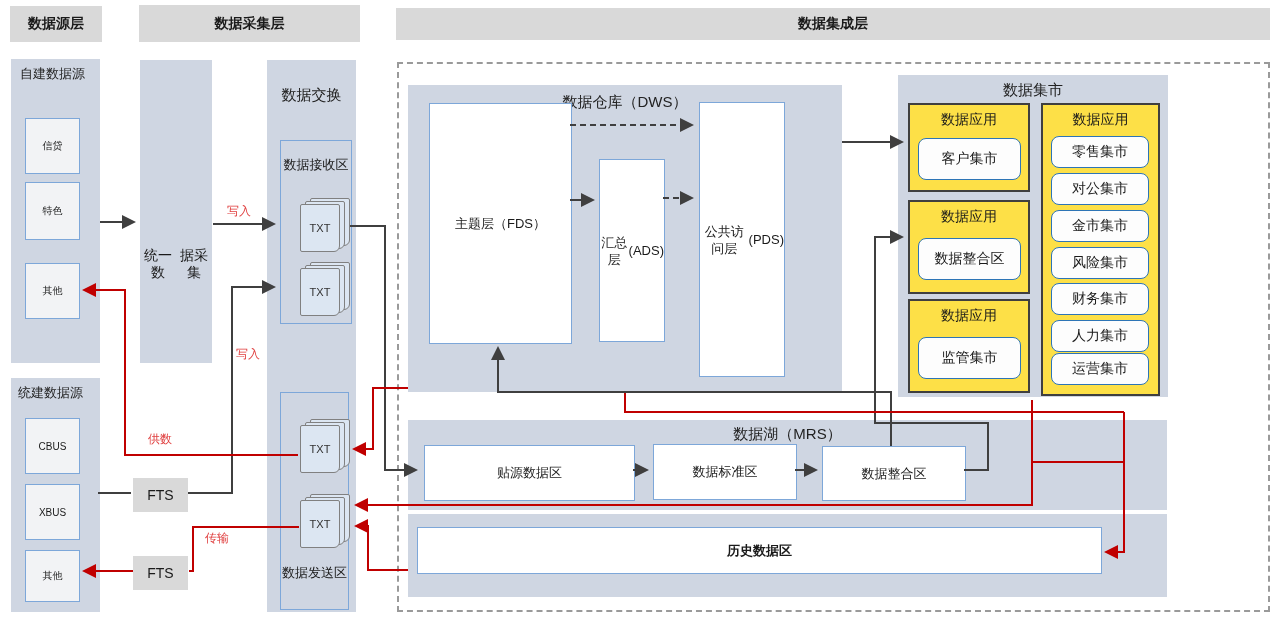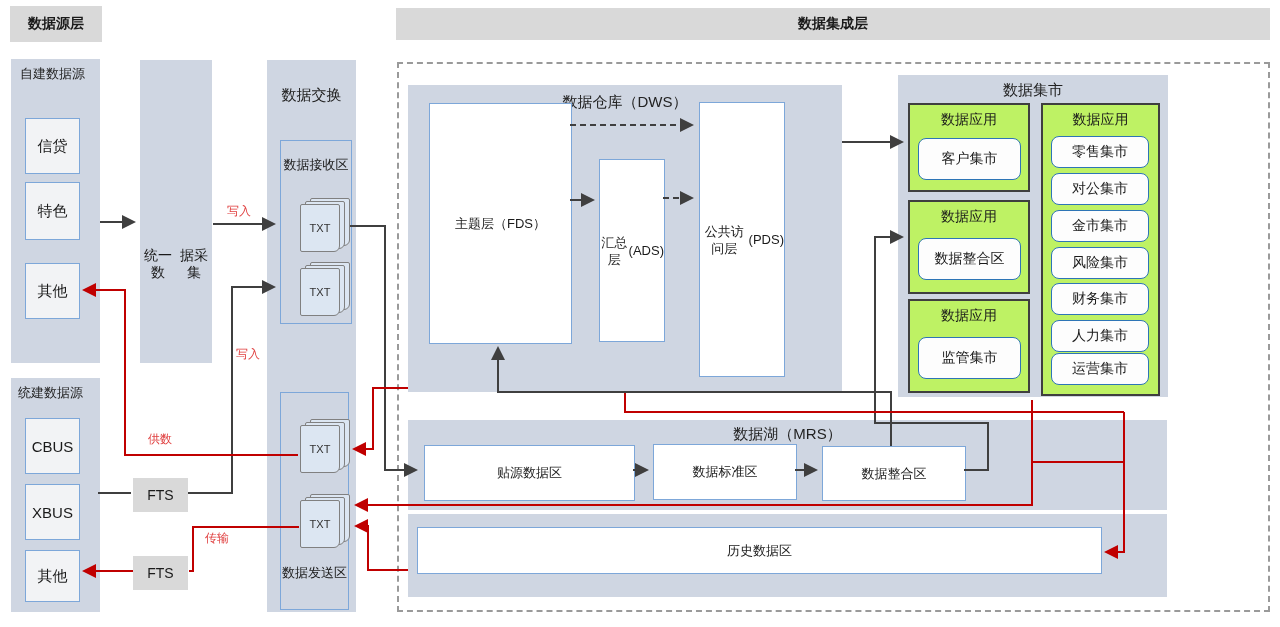--- a/index.html
+++ b/index.html
@@ -5,27 +5,27 @@
   html,body{margin:0;padding:0;background:#fff;}
   #canvas{position:relative;width:1280px;height:627px;background:#fff;overflow:hidden;
           font-family:"Liberation Sans","DejaVu Sans",sans-serif;color:#1a1a1a;}
   .abs{position:absolute;}
   .hdr{background:var(--header-gray);display:flex;align-items:center;justify-content:center;
        font-weight:bold;font-size:14px;}
   .panel{background:var(--panel-blue);}
   .ptitle{position:absolute;font-size:13px;color:#222;}
   .ctitle{position:absolute;width:100%;text-align:center;font-size:14px;color:#222;}
   .srcbox{position:absolute;background:var(--source-box-fill);border:1px solid var(--box-border-blue);
-          display:flex;align-items:center;justify-content:center;font-size:15px;}
+          display:flex;align-items:center;justify-content:center;font-size:10px;}
   .fts{position:absolute;background:var(--header-gray);display:flex;align-items:center;
        justify-content:center;font-size:14px;}
   .whitebox{position:absolute;background:#fff;border:1px solid var(--box-border-blue);
             display:flex;align-items:center;justify-content:center;font-size:13px;text-align:center;}
   .zonebox{position:absolute;background:var(--panel-blue);border:1px solid var(--box-border-blue);}
-  .appbox{position:absolute;background:#bef264;border:2px solid var(--app-box-border);}
+  .appbox{position:absolute;background:#fde047;border:2px solid var(--app-box-border);}
   .applabel{position:absolute;top:6px;width:100%;text-align:center;font-size:14px;}
   .market{position:absolute;background:#fdfdfd;border:1.5px solid #2e75b6;border-radius:8px;
           display:flex;align-items:center;justify-content:center;font-size:14px;}
   .dashed{position:absolute;border:2px dashed #9a9a9a;background:transparent;}
   .txt{position:absolute;width:54px;height:56px;}
   .txt .pg{position:absolute;width:38px;height:46px;background:var(--page-fill);
            border:1.5px solid #808080;border-radius:2px 2px 6px 2px;}
   .txt .pg.b1{right:0;top:0;} .txt .pg.b2{right:5px;top:3px;}
   .txt .pg.f{right:10px;top:6px;display:flex;align-items:center;justify-content:center;
              font-size:11px;color:#333;}
@@ -34,20 +34,21 @@
        font-size:13px;line-height:17px;text-align:center;}
   svg.edges{position:absolute;left:0;top:0;z-index:6;pointer-events:none;}
   .lvl2{z-index:2;} .lvl3{z-index:3;} .lvl4{z-index:4;}
 </style>
 </head>
 <body>
 
 <div id="canvas">
 
   <div class="abs hdr" style="left:10px;top:6px;width:92px;height:36px;">数据源层</div>
+  <div class="abs hdr" style="left:139px;top:5px;width:221px;height:37px;">数据采集层</div>
   <div class="abs hdr" style="left:396px;top:8px;width:874px;height:32px;">数据集成层</div>
 
   <div class="abs panel lvl2" style="left:11px;top:59px;width:89px;height:304px;">
     <div class="ptitle" style="left:9px;top:6px;">自建数据源</div>
   </div>
   <div class="srcbox lvl3" style="left:25px;top:118px;width:53px;height:54px;">信贷</div>
   <div class="srcbox lvl3" style="left:25px;top:182px;width:53px;height:56px;">特色</div>
   <div class="srcbox lvl3" style="left:25px;top:263px;width:53px;height:54px;">其他</div>
 
   <div class="abs panel lvl2" style="left:11px;top:378px;width:89px;height:234px;">
@@ -149,21 +150,21 @@
   </div>
 
   <div class="abs panel lvl2" style="left:408px;top:420px;width:759px;height:90px;">
     <div class="ctitle" style="top:5px;font-size:15px;">数据湖（MRS）</div>
   </div>
   <div class="whitebox lvl3" style="left:424px;top:445px;width:209px;height:54px;">贴源数据区</div>
   <div class="whitebox lvl3" style="left:653px;top:444px;width:142px;height:54px;">数据标准区</div>
   <div class="whitebox lvl3" style="left:822px;top:446px;width:142px;height:53px;">数据整合区</div>
 
   <div class="abs panel lvl2" style="left:408px;top:514px;width:759px;height:83px;"></div>
-  <div class="whitebox lvl3" style="left:417px;top:527px;width:683px;height:45px;">历史数据区</div>
+  <div class="whitebox lvl3" style="left:417px;top:527px;width:683px;height:45px;font-weight:bold;">历史数据区</div>
 
   <div class="rlabel" style="left:227px;top:203px;z-index:7;">写入</div>
   <div class="rlabel" style="left:236px;top:346px;z-index:7;">写入</div>
   <div class="rlabel" style="left:148px;top:431px;z-index:7;">供数</div>
   <div class="rlabel" style="left:205px;top:530px;z-index:7;">传输</div>
 
   <svg class="edges" width="1280" height="627" viewBox="0 0 1280 627">
     <defs>
       <marker id="ab" markerWidth="7" markerHeight="7" refX="6" refY="3.5" orient="auto">
         <path d="M0,0 L7,3.5 L0,7 Z" style="fill:var(--line-black);"></path>

